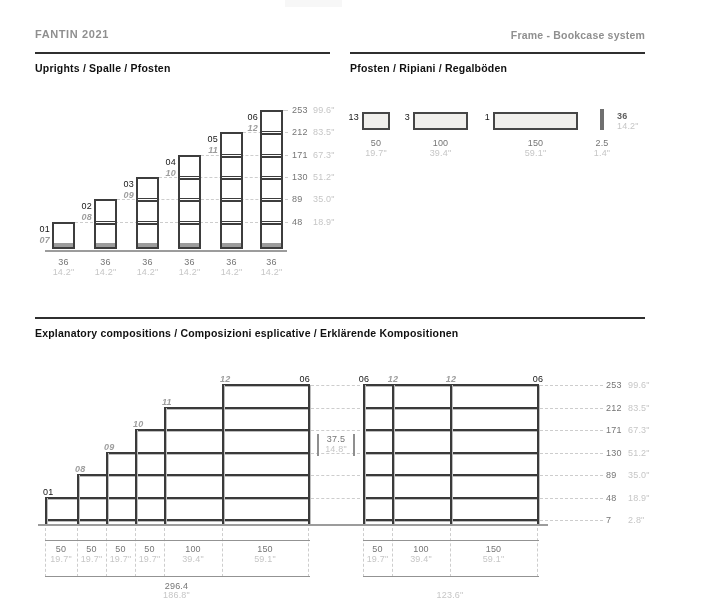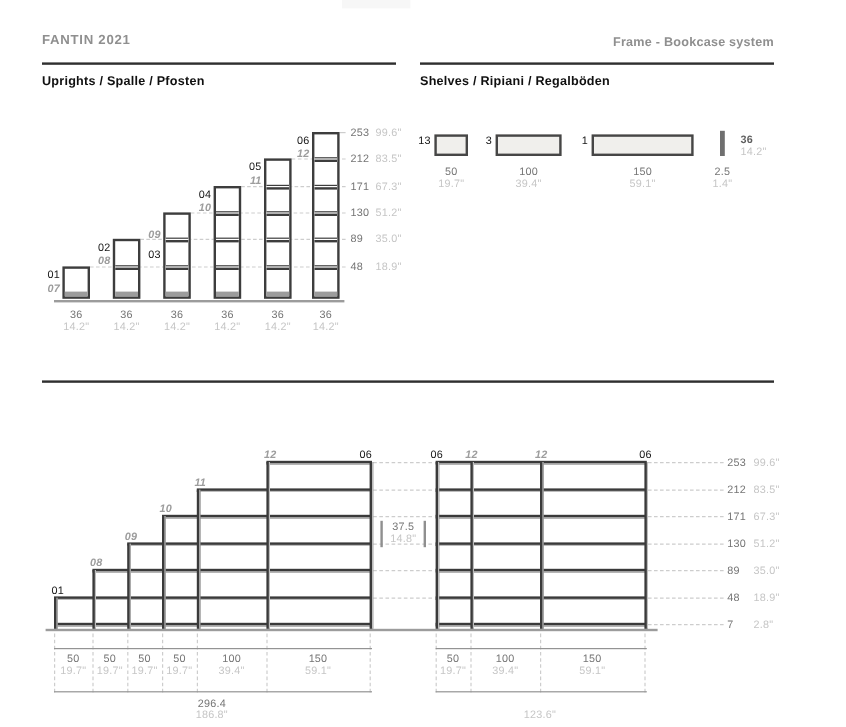--- a/index.html
+++ b/index.html
@@ -30,21 +30,21 @@
 </head>
 <body>
 
 <div id="page">
   <div class="toptab"></div>
   <div class="brand">FANTIN 2021</div>
   <div class="product">Frame - Bookcase system</div>
   <div class="rule" style="left:35px;top:52px;width:295px;"></div>
   <div class="rule" style="left:350px;top:52px;width:295px;"></div>
   <div class="sec-title" style="left:35px;top:62px;">Uprights / Spalle / Pfosten</div>
-  <div class="sec-title" style="left:350px;top:62px;">Shelves / Ripiani / Regalböden</div>
+  <div class="sec-title" style="left:350px;top:62px;">Pfosten / Ripiani / Regalböden</div>
   <div id="uprights-diagram">
       <div class="dash-h" style="left: 75px; top: 222px; width: 213px;"></div>
       <div class="dash-h" style="left: 117px; top: 199px; width: 171px;"></div>
       <div class="dash-h" style="left: 159px; top: 177px; width: 129px;"></div>
       <div class="dash-h" style="left: 201px; top: 155px; width: 87px;"></div>
       <div class="dash-h" style="left: 243px; top: 132px; width: 45px;"></div>
       <div class="dash-h" style="left: 283px; top: 110px; width: 5px;"></div>
       <div class="t cm" style="left: 292px; top: 105.115px;">253</div>
       <div class="t in" style="left: 313px; top: 105.115px;">99.6"</div>
       <div class="t cm" style="left: 292px; top: 127.46px;">212</div>
@@ -68,21 +68,21 @@
       <div class="divider" style="left: 96px; top: 220.84px; width: 19px;"></div>
       <div class="base" style="left: 96px; top: 243px; width: 19px; height: 4px;"></div>
       <div class="t code" style="left: 68px; width: 24px; text-align: right; top: 201.495px;">02</div>
       <div class="t codealt" style="left: 68px; width: 24px; text-align: right; top: 212.495px;">08</div>
       <div class="t cm" style="left: 86px; width: 39px; text-align: center; top: 257px;">36</div>
       <div class="t in" style="left: 86px; width: 39px; text-align: center; top: 267px;">14.2"</div>
       <div class="frame" style="left: 136px; top: 177.15px; width: 23px; height: 71.85px;"></div>
       <div class="divider" style="left: 138px; top: 198.495px; width: 19px;"></div>
       <div class="divider" style="left: 138px; top: 220.84px; width: 19px;"></div>
       <div class="base" style="left: 138px; top: 243px; width: 19px; height: 4px;"></div>
-      <div class="t code" style="left: 110px; width: 24px; text-align: right; top: 179.15px; margin-top: 28px;">03</div>
+      <div class="t code" style="left: 110px; width: 24px; text-align: right; top: 179.15px;">03</div>
       <div class="t codealt" style="left: 110px; width: 24px; text-align: right; top: 190.15px;">09</div>
       <div class="t cm" style="left: 128px; width: 39px; text-align: center; top: 257px;">36</div>
       <div class="t in" style="left: 128px; width: 39px; text-align: center; top: 267px;">14.2"</div>
       <div class="frame" style="left: 178px; top: 154.805px; width: 23px; height: 94.195px;"></div>
       <div class="divider" style="left: 180px; top: 176.15px; width: 19px;"></div>
       <div class="divider" style="left: 180px; top: 198.495px; width: 19px;"></div>
       <div class="divider" style="left: 180px; top: 220.84px; width: 19px;"></div>
       <div class="base" style="left: 180px; top: 243px; width: 19px; height: 4px;"></div>
       <div class="t code" style="left: 152px; width: 24px; text-align: right; top: 156.805px;">04</div>
       <div class="t codealt" style="left: 152px; width: 24px; text-align: right; top: 167.805px;">10</div>
@@ -123,20 +123,21 @@
       <div class="shelfbox" style="left: 493px; top: 112px; width: 85px; height: 18px;"></div>
       <div class="t cm" style="left: 478px; width: 115px; text-align: center; top: 138px;">150</div>
       <div class="t in" style="left: 478px; width: 115px; text-align: center; top: 148px;">59.1"</div>
       <div class="sidebar" style="left: 600px; top: 109px; width: 4px; height: 21px;"></div>
       <div class="t cm" style="left: 587px; width: 30px; text-align: center; top: 138px;">2.5</div>
       <div class="t in" style="left: 587px; width: 30px; text-align: center; top: 148px;">1.4"</div>
       <div class="t cm" style="left: 617px; top: 111px; font-weight: 700; color: rgb(95, 95, 95);">36</div>
       <div class="t in" style="left: 617px; top: 121px;">14.2"</div>
     </div>
   <div class="rule" style="left:35px;top:317px;width:610px;"></div>
+  <div class="sec-title" style="left:35px;top:327px;">Explanatory compositions / Composizioni esplicative / Erklärende Kompositionen</div>
   <div id="compositions-diagram">
       <div class="dash-h" style="left: 311px; top: 385px; width: 49px;"></div>
       <div class="dash-h" style="left: 540px; top: 385px; width: 63px;"></div>
       <div class="t cm" style="left: 606px; top: 380px;">253</div>
       <div class="t in" style="left: 628px; top: 380px;">99.6"</div>
       <div class="dash-h" style="left: 311px; top: 408px; width: 49px;"></div>
       <div class="dash-h" style="left: 540px; top: 408px; width: 63px;"></div>
       <div class="t cm" style="left: 606px; top: 403px;">212</div>
       <div class="t in" style="left: 628px; top: 403px;">83.5"</div>
       <div class="dash-h" style="left: 311px; top: 430px; width: 49px;"></div>

